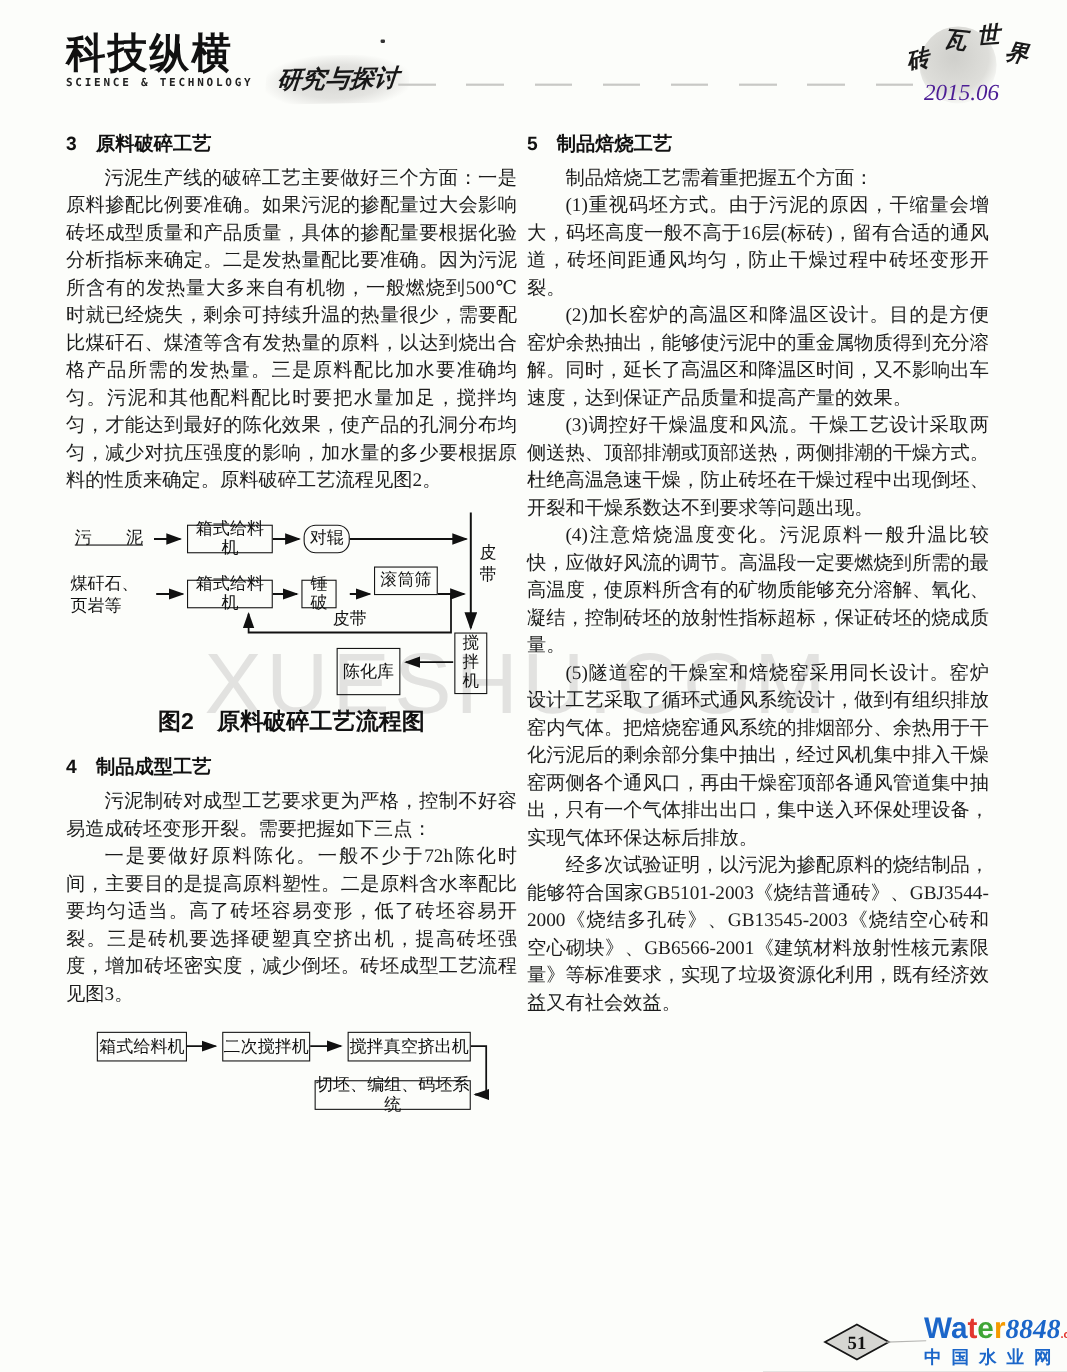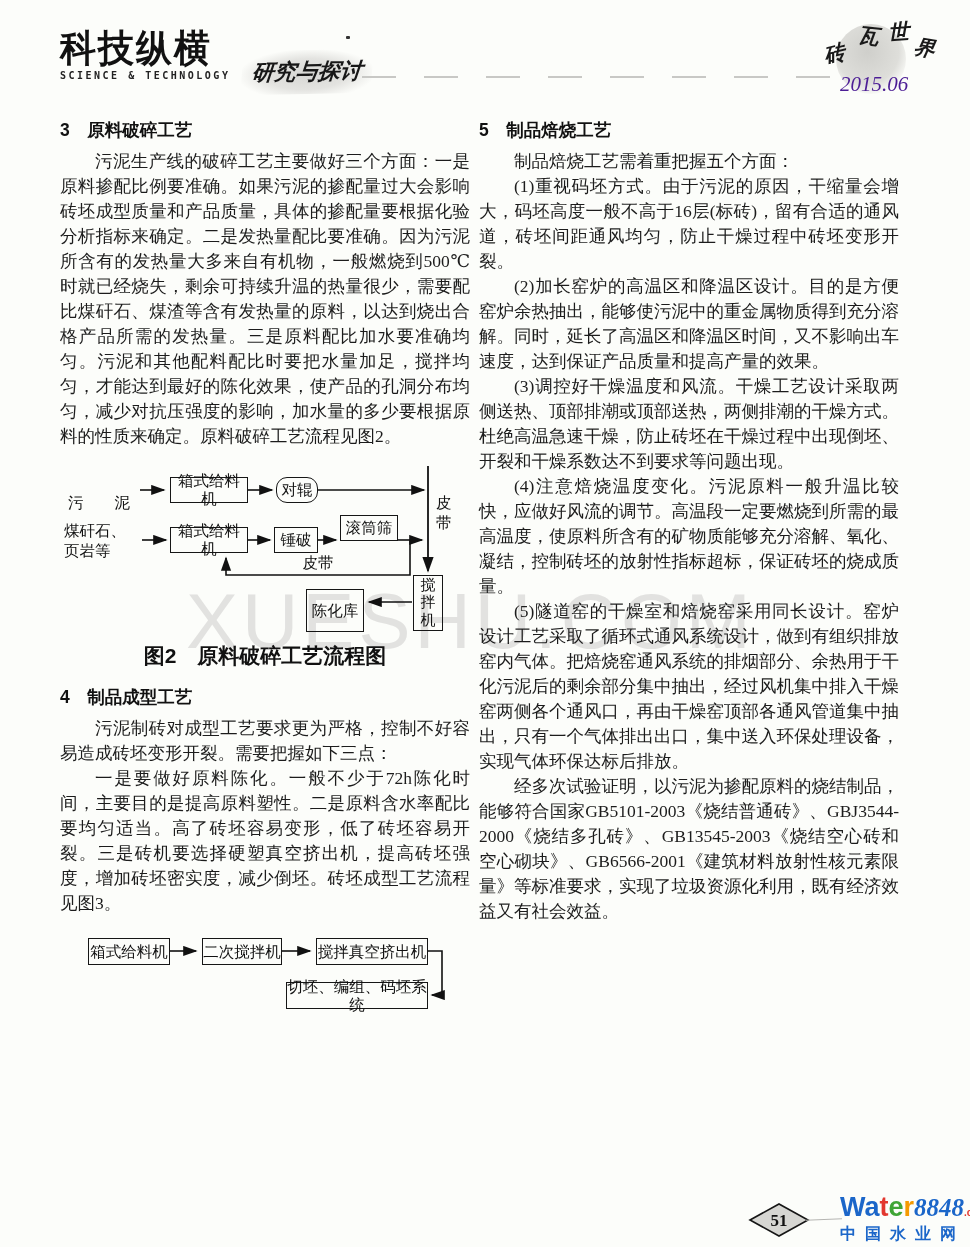--- a/index.html
+++ b/index.html
@@ -108,28 +108,28 @@
           <line x1="188" y1="27" x2="212" y2="27" stroke="#111" stroke-width="1.6" marker-end="url(#ah2)"></line>
           <line x1="258" y1="27" x2="364" y2="27" stroke="#111" stroke-width="1.6" marker-end="url(#ah2)"></line>
           <line x1="368" y1="3" x2="368" y2="108" stroke="#111" stroke-width="1.8" marker-end="url(#ah2)"></line>
           <line x1="82" y1="77" x2="106" y2="77" stroke="#111" stroke-width="1.6" marker-end="url(#ah2)"></line>
           <line x1="188" y1="77" x2="210" y2="77" stroke="#111" stroke-width="1.6" marker-end="url(#ah2)"></line>
           <line x1="258" y1="77" x2="276" y2="77" stroke="#111" stroke-width="1.6" marker-end="url(#ah2)"></line>
           <line x1="338" y1="77" x2="362" y2="77" stroke="#111" stroke-width="1.6" marker-end="url(#ah2)"></line>
           <path d="M350,77 L350,112 L166,112 L166,95" fill="none" stroke="#111" stroke-width="1.6" marker-end="url(#ah2)"></path>
           <line x1="352" y1="139" x2="309" y2="139" stroke="#111" stroke-width="1.6" marker-end="url(#ah2)"></line>
         </svg>
-        <div class="flabel" style="left:8px;top:30px;">污　　泥</div>
+        <div class="flabel" style="left:8px;top:17px;text-decoration:underline;">污　　泥</div>
         <div class="fbox" style="left:110px;top:14px;width:78px;height:26px;">箱式给料机</div>
         <div class="fbox" style="left:216px;top:14px;width:42px;height:26px;border-radius:11px;">对辊</div>
         <div class="flabel vtext" style="left:376px;top:30px;width:17px;">皮带</div>
         <div class="flabel" style="left:4px;top:58px;">煤矸石、
 页岩等</div>
         <div class="fbox" style="left:110px;top:64px;width:78px;height:26px;">箱式给料机</div>
-        <div class="fbox" style="left:214px;top:64px;width:44px;height:26px;">锤破</div>
+        <div class="fbox" style="left:214px;top:64px;width:32px;height:26px;">锤破</div>
         <div class="fbox" style="left:280px;top:52px;width:58px;height:26px;">滚筒筛</div>
         <div class="flabel" style="left:236px;top:90px;width:44px;text-align:center;">皮带</div>
         <div class="fbox vtext" style="left:353px;top:112px;width:30px;height:56px;padding:2px;font-size:15px;">搅拌机</div>
         <div class="fbox" style="left:246px;top:126px;width:58px;height:43px;">陈化库</div>
       </div>
       <div class="fig-caption">图2　原料破碎工艺流程图</div>
     </div>
 
     <h2 class="sec mt">4　制品成型工艺</h2>
     <p>污泥制砖对成型工艺要求更为严格，控制不好容易造成砖坯变形开裂。需要把握如下三点：</p>

